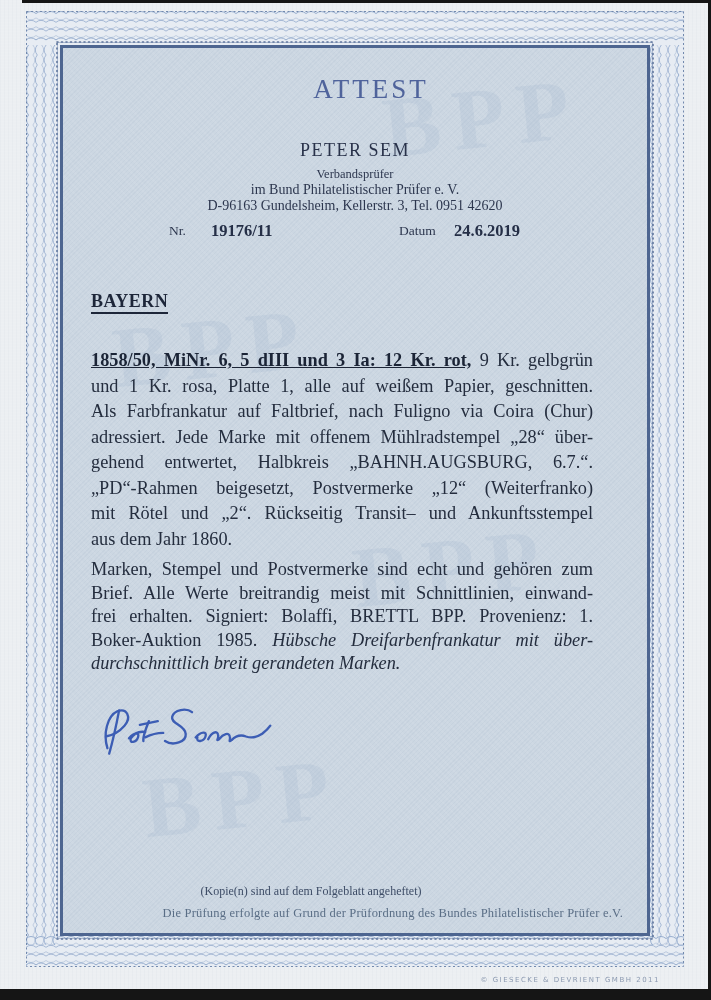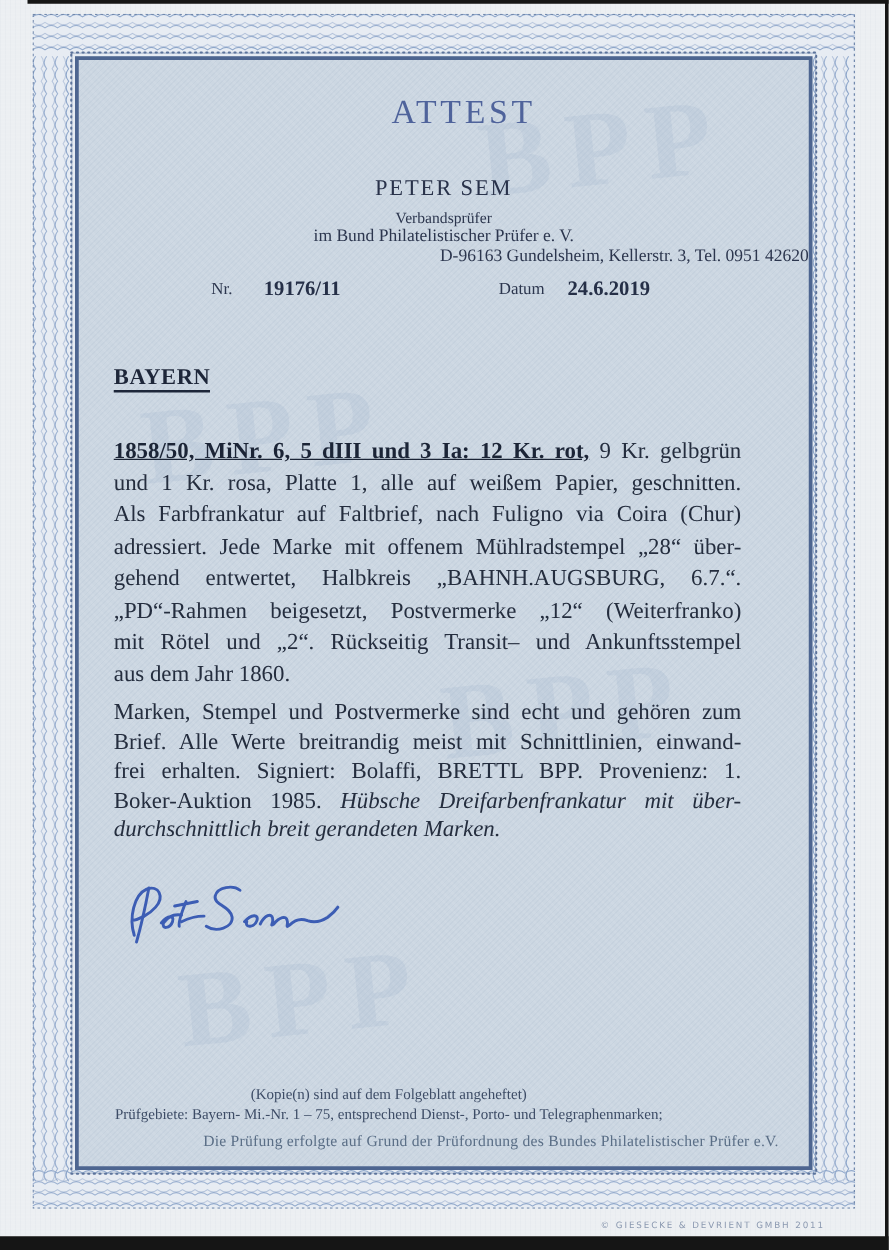--- a/index.html
+++ b/index.html
@@ -45,21 +45,21 @@
   .hdr-title{
     position:absolute;left:0;right:0;top:26px;text-align:center;
     font-size:27px;letter-spacing:3px;color:#4f639b;font-weight:400;margin-left:32px;
   }
   .hdr-name{
     position:absolute;left:0;right:0;top:92px;text-align:center;
     font-size:18px;font-weight:normal;letter-spacing:1.5px;color:#29324a;
   }
   .hdr-role{position:absolute;left:0;right:0;top:119px;text-align:center;font-size:12.5px;color:#2c364e;}
   .hdr-org{position:absolute;left:0;right:0;top:134px;text-align:center;font-size:14px;color:#2c364e;}
-  .hdr-address{position:absolute;left:0;right:0;top:150px;text-align:right;font-size:14px;color:#2c364e;}
+  .hdr-address{position:absolute;left:0;right:0;top:150px;text-align:center;font-size:14px;color:#2c364e;}
 
   .nr-row{position:absolute;left:0;right:0;top:168px;height:26px;}
   .nr-row .lbl{position:absolute;bottom:3px;font-size:13.5px;color:#2c364e;}
   .nr-row .val{position:absolute;bottom:1px;font-size:16.5px;font-weight:600;color:#252f47;}
   .nr-lbl{left:106px;} .nr-val{left:148px;}
   .date-lbl{left:336px;} .date-val{left:391px;text-align:center;}
 
   .country{position:absolute;left:28px;top:243px;font-size:18px;font-weight:bold;letter-spacing:.5px;color:#1d2639;}
   .country span{border-bottom:2px solid #1d2639;padding-bottom:1px;margin-top:36px;}
 
@@ -180,20 +180,19 @@
         <path d="M58,46 C66,42 72,41 78,41"></path>
         <path d="M110,18 C104,13 90,15 88,23 C86,31 102,32 103,42 C104,51 89,56 80,50"></path>
         <path d="M114,46 C120,39 127,39 125,45 C123,51 114,52 116,46"></path>
         <path d="M128,48 C132,40 138,38 139,43 C140,47 136,51 140,48 C145,42 151,40 152,45 C153,49 150,52 154,49 C159,44 165,43 170,45 C176,47 182,46 188,42 C192,39 195,36 197,33"></path>
       </g>
     </svg>
 
     <div class="footer">
       <div class="f-main">
         <div>(Kopie(n) sind auf dem Folgeblatt angeheftet)</div>
-        <div>Prüfgebiete: Bayern- Mi.-Nr. 1 – 75, entsprechend Dienst-, Porto- und Telegraphenmarken;</div>
       </div>
       <div class="f-note">Die Prüfung erfolgte auf Grund der Prüfordnung des Bundes Philatelistischer Prüfer e.V.</div>
     </div>
   </div>
 
   <div class="copyright">© GIESECKE &amp; DEVRIENT GMBH 2011</div>
 </div>
 
 </body></html>

